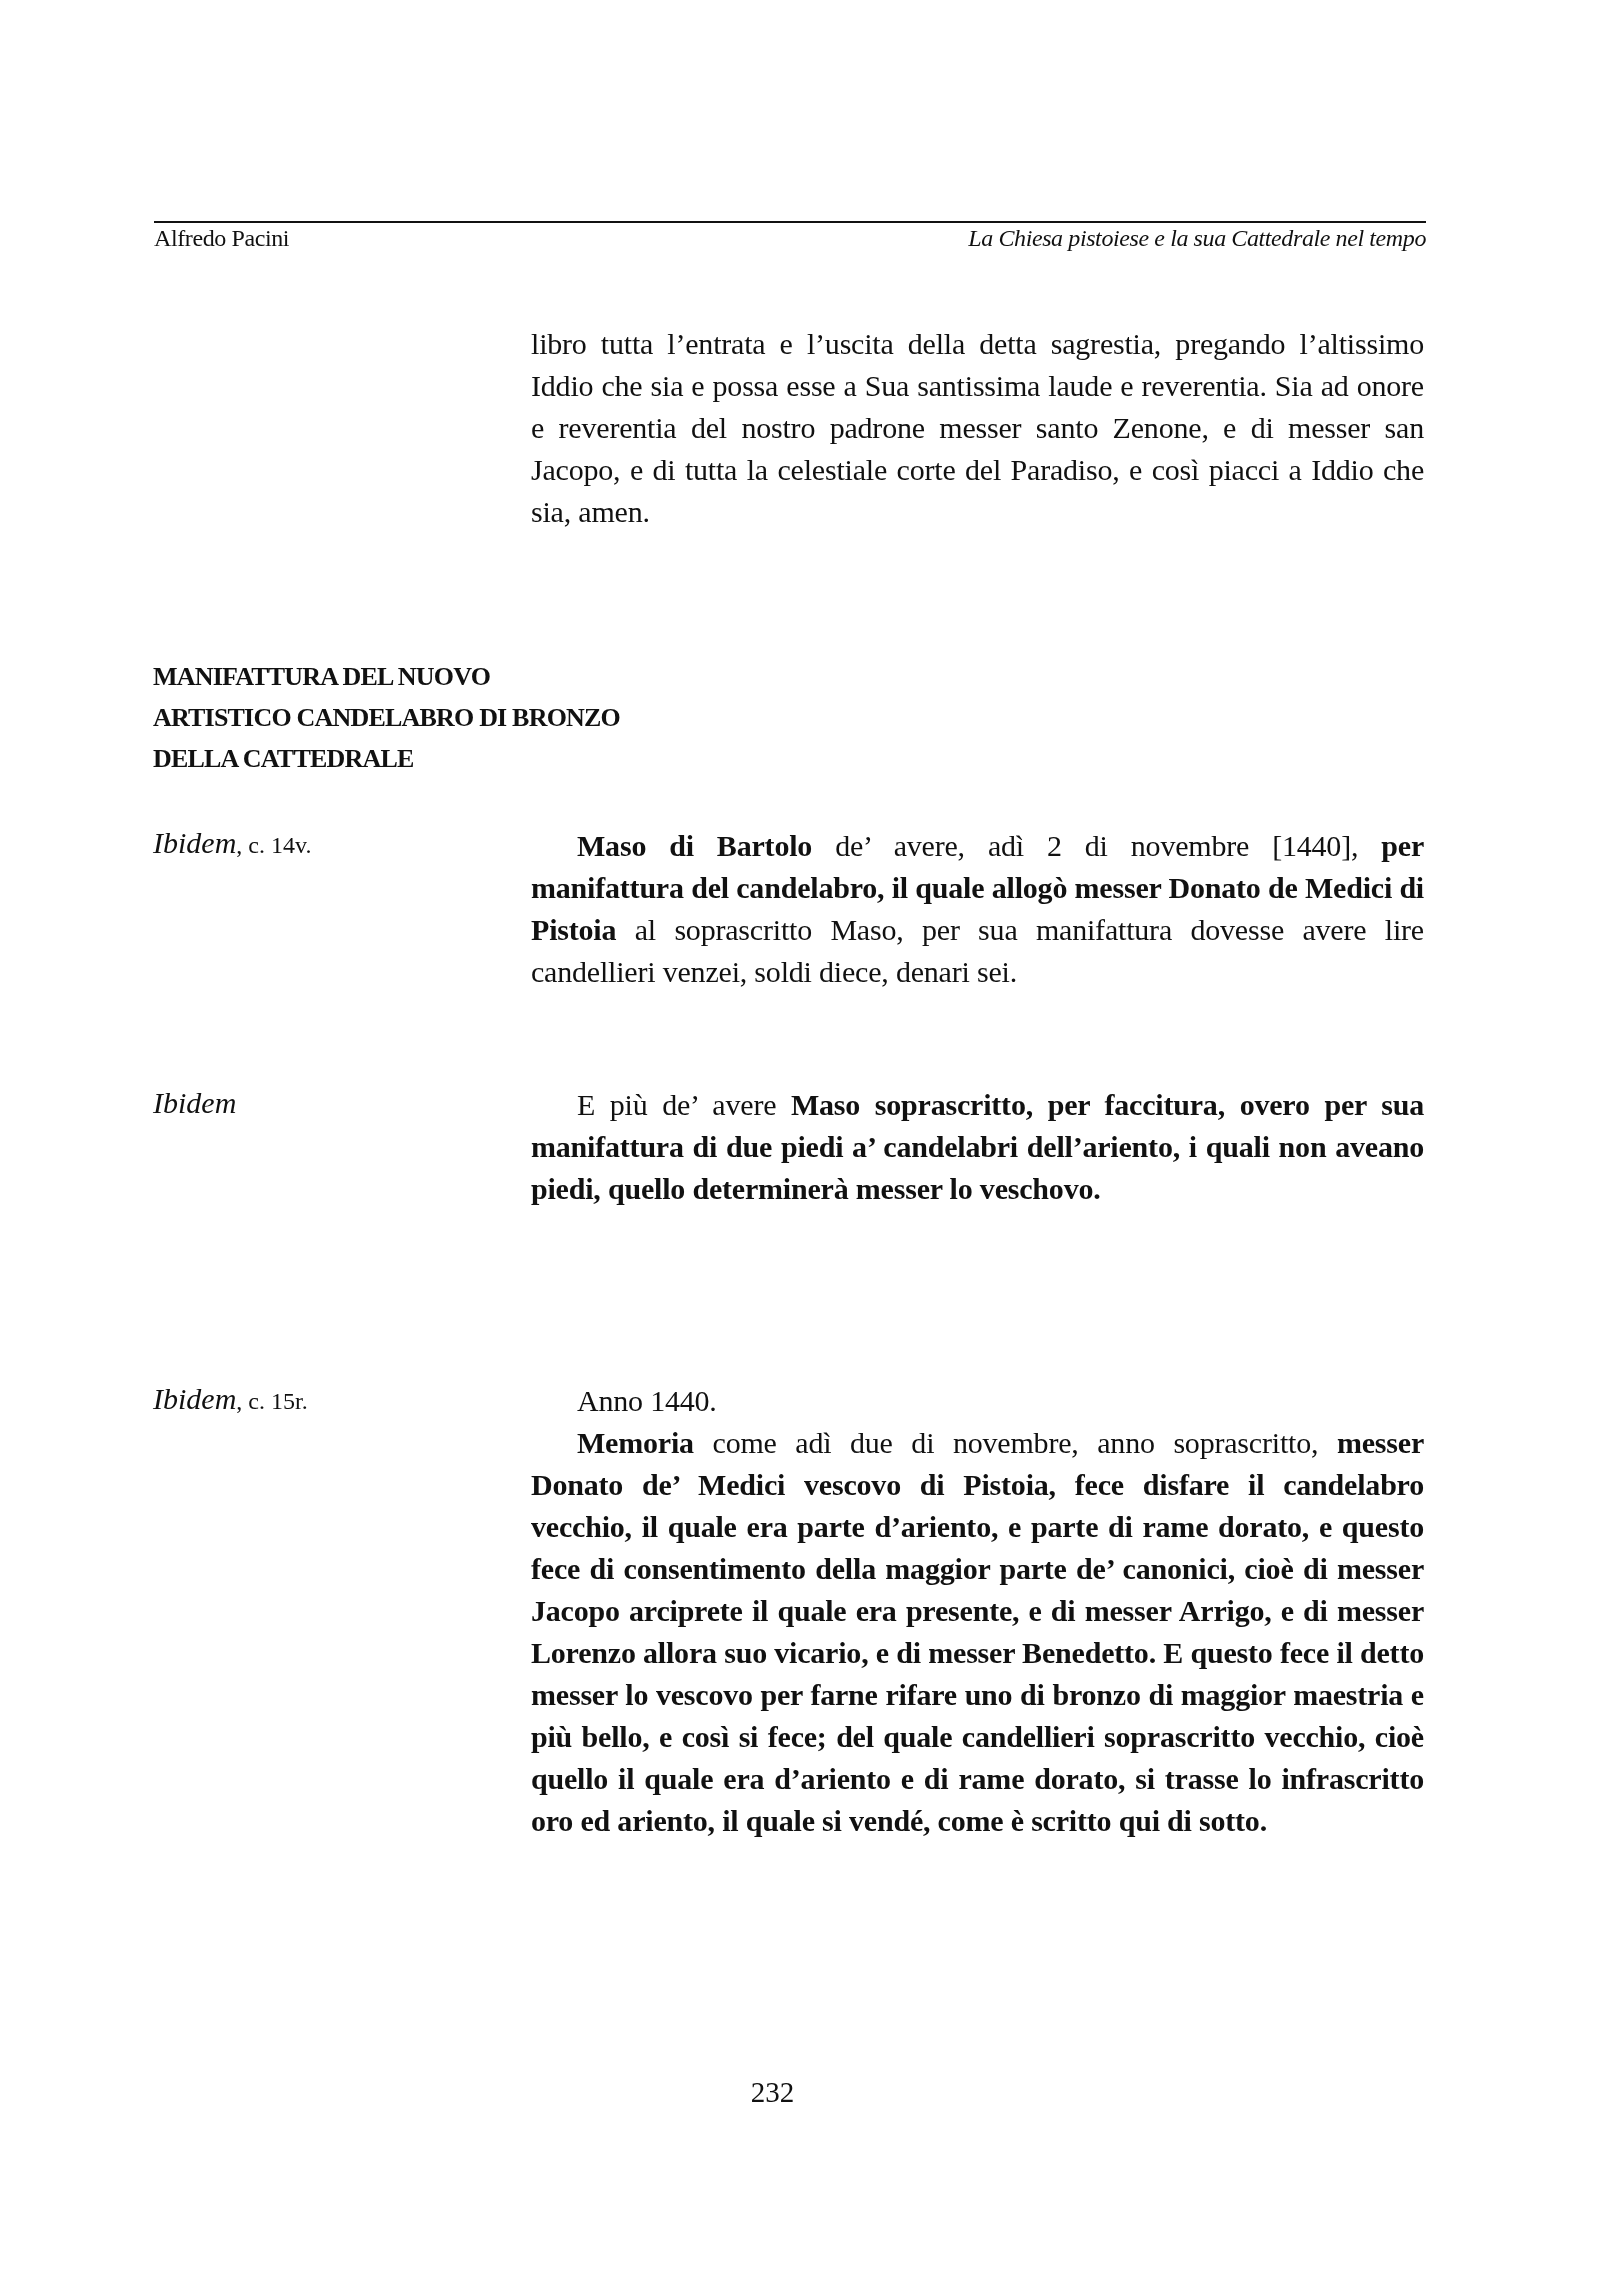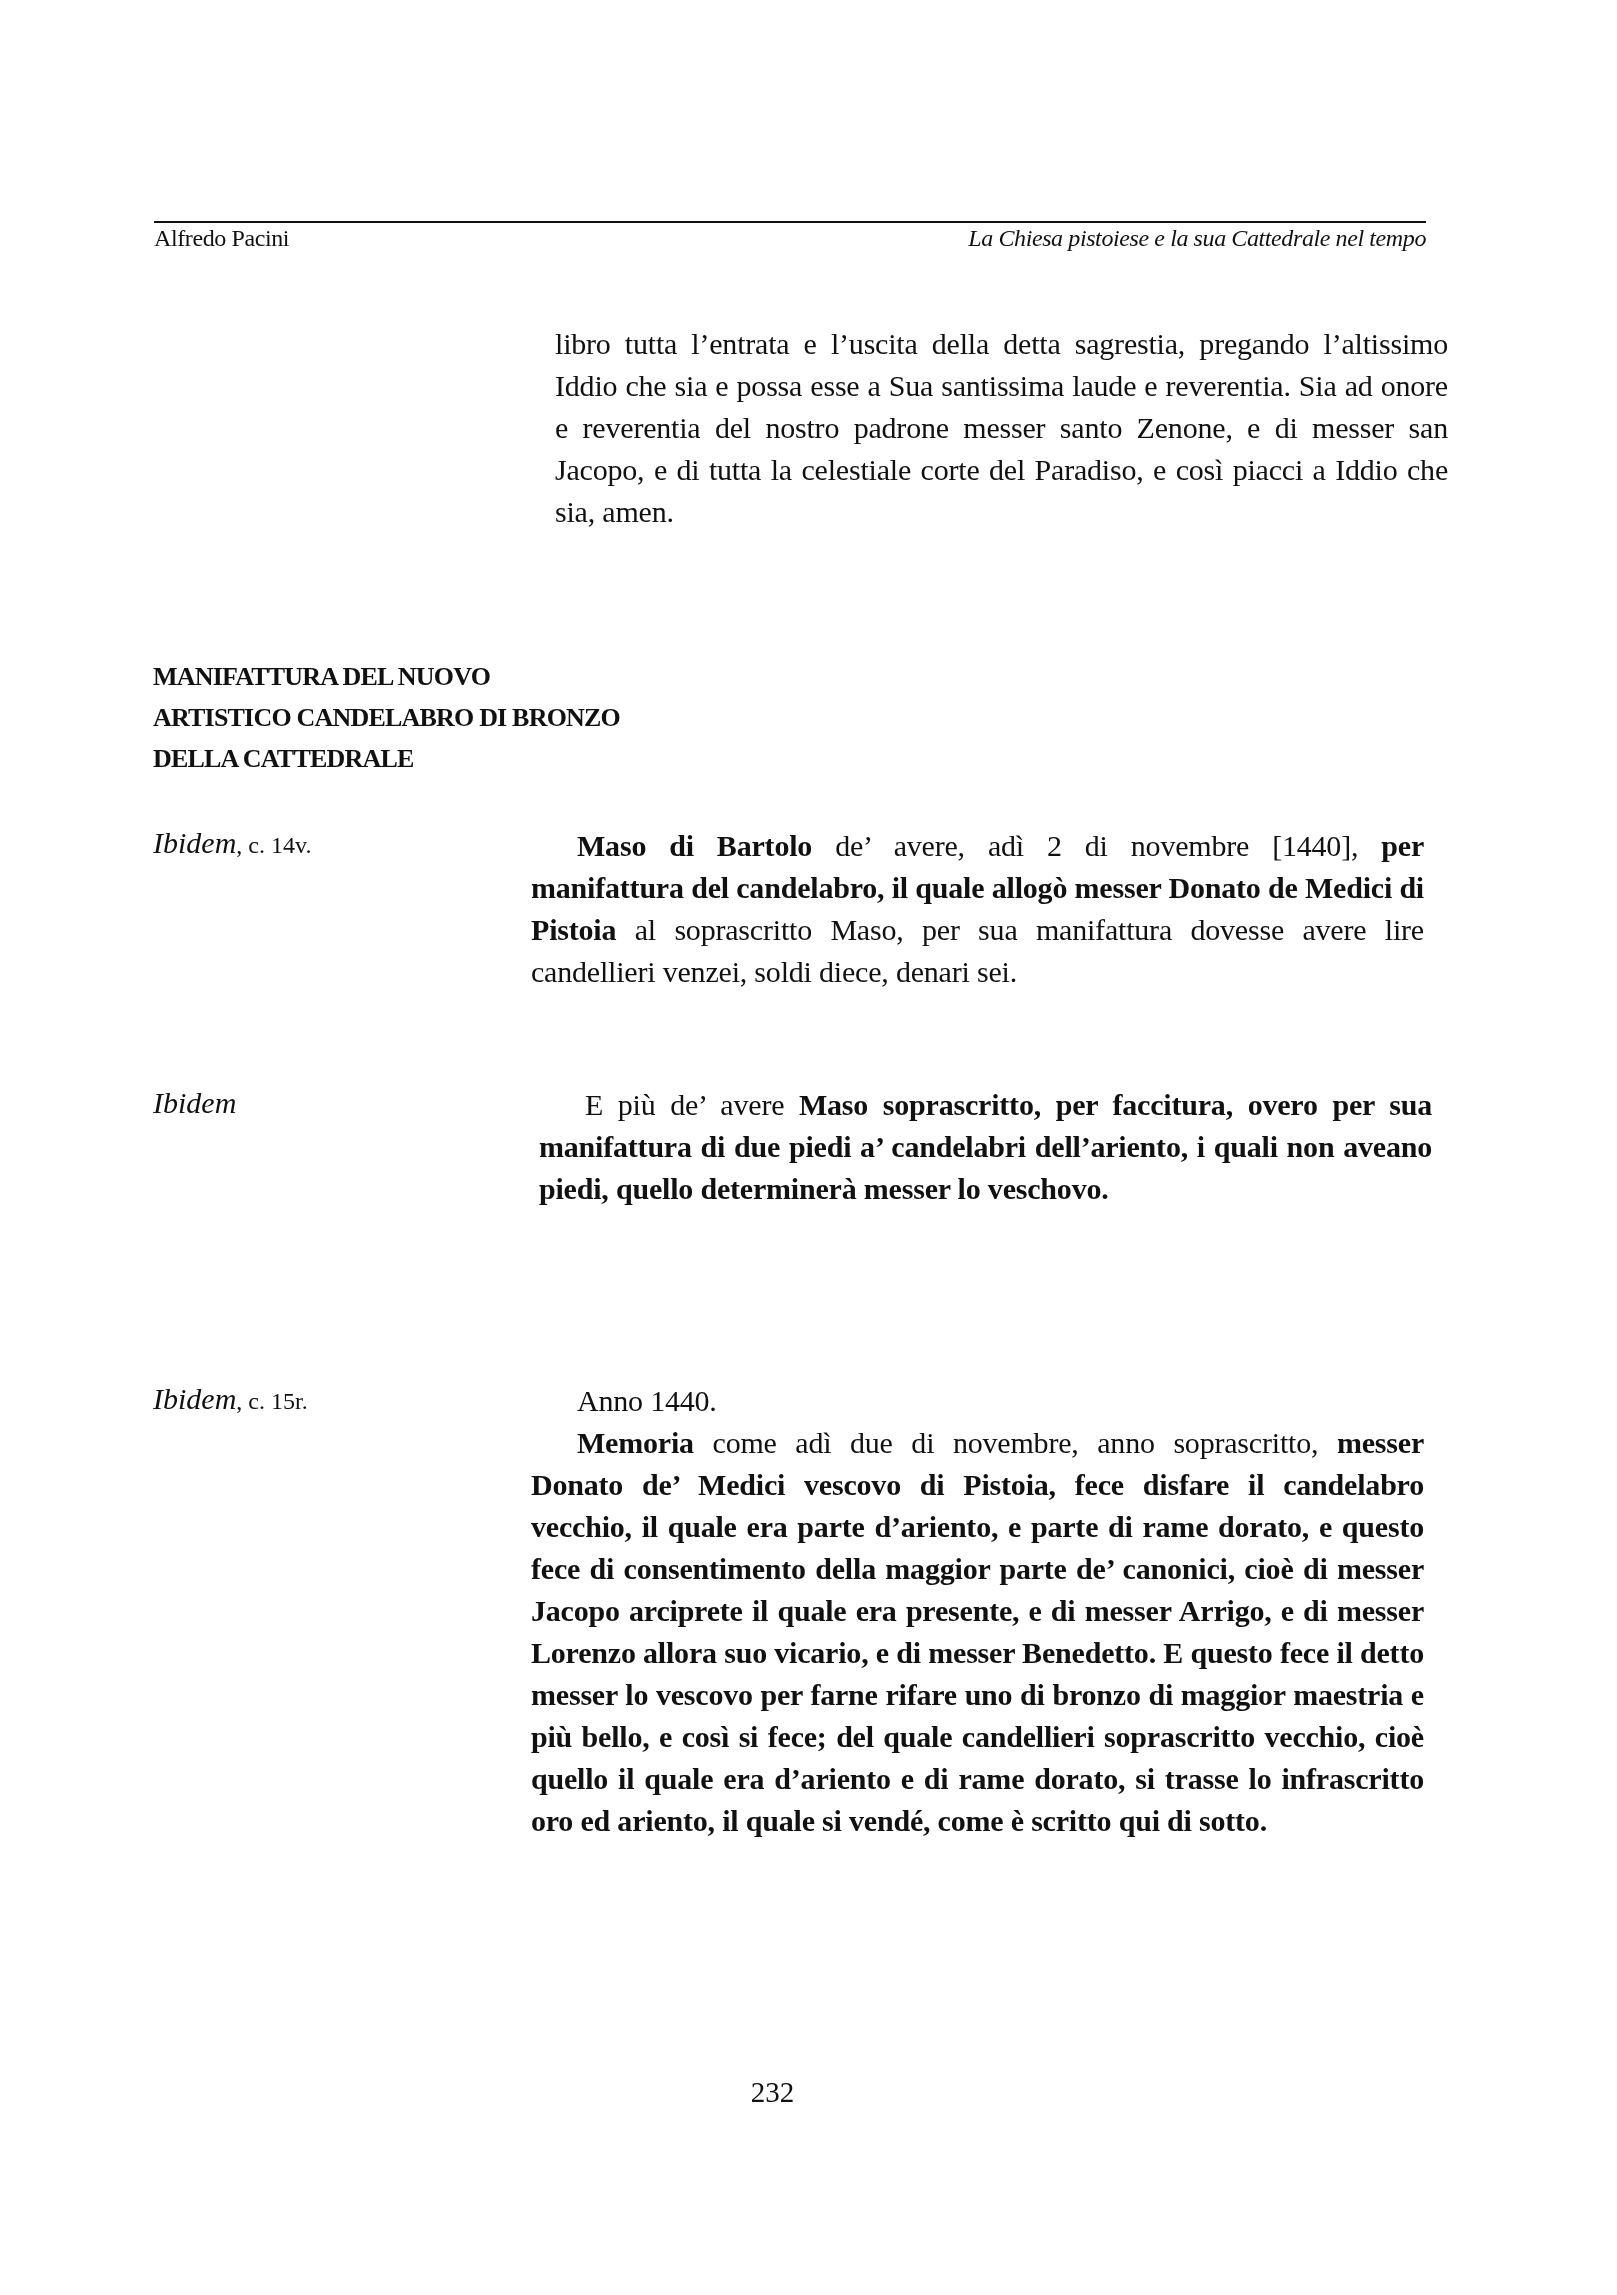--- a/index.html
+++ b/index.html
@@ -14,21 +14,21 @@
     }
     .rh-author { position: absolute; left: 0; top: 0; letter-spacing: -0.4px; }
     .rh-title { position: absolute; right: 0; top: 0; font-style: italic; letter-spacing: -0.4px; }
     .rule { position: absolute; left: 154px; top: 221px; width: 1272px; height: 0; border-top: 2.4px solid #111; }
 
     .body-text {
       font-family: "Liberation Serif", serif;
       font-size: 30px; line-height: 42px; text-align: justify;
       letter-spacing: -0.2px;
     }
-    .block-top { position: absolute; left: 531px; top: 323px; width: 893px; margin-left: 24px; }
+    .block-top { position: absolute; left: 531px; top: 323px; width: 893px; }
 
     .section-heading {
       position: absolute; left: 153px; top: 656px; width: 731px;
       font-family: "Liberation Serif", serif; font-weight: bold;
       font-size: 26px; line-height: 41px; letter-spacing: -0.8px;
     }
     .section-heading div { white-space: nowrap; }
 
     .ref { position: absolute; left: 153px; font-family: "Liberation Serif", serif; font-size: 30px; }
     .ref .it { font-style: italic; }
@@ -63,21 +63,21 @@
 <div class="ref" style="top:826px;">
   <span class="it">Ibidem</span><span class="small">, c. 14v.</span>
 </div>
 <div class="entry body-text indent" style="top:825px;">
   <span class="b">Maso di Bartolo</span><span> de’ avere, adì 2 di novembre [1440], </span><span class="b">per manifattura del candelabro, il quale allogò messer Donato de Medici di Pistoia</span><span> al soprascritto Maso, per sua manifattura dovesse avere lire candellieri venzei, soldi diece, denari sei.</span>
 </div>
 
 <div class="ref" style="top:1086px;">
   <span class="it">Ibidem</span>
 </div>
-<div class="entry body-text indent" style="top:1084px;margin-left:8px;">
+<div class="entry body-text indent" style="top:1084px;">
   <span>E più de’ avere </span><span class="b">Maso soprascritto, per faccitura, overo per sua manifattura di due piedi a’ candelabri dell’ariento, i quali non aveano piedi, quello determinerà messer lo veschovo.</span>
 </div>
 
 <div class="ref" style="top:1382px;">
   <span class="it">Ibidem</span><span class="small">, c. 15r.</span>
 </div>
 <div class="entry body-text" style="top:1380px;">
   <div class="indent">Anno 1440.</div>
   <div class="indent">
     <span class="b">Memoria</span><span> come adì due di novembre, anno soprascritto, </span><span class="b">messer Donato de’ Medici vescovo di Pistoia, fece disfare il candelabro vecchio, il quale era parte d’ariento, e parte di rame dorato, e questo fece di consentimento della maggior parte de’ canonici, cioè di messer Jacopo arciprete il quale era presente, e di messer Arrigo, e di messer Lorenzo allora suo vicario, e di messer Benedetto. E questo fece il detto messer lo vescovo per farne rifare uno di bronzo di maggior maestria e più bello, e così si fece; del quale candellieri soprascritto vecchio, cioè quello il quale era d’ariento e di rame dorato, si trasse lo infrascritto oro ed ariento, il quale si vendé, come è scritto qui di sotto.</span>

